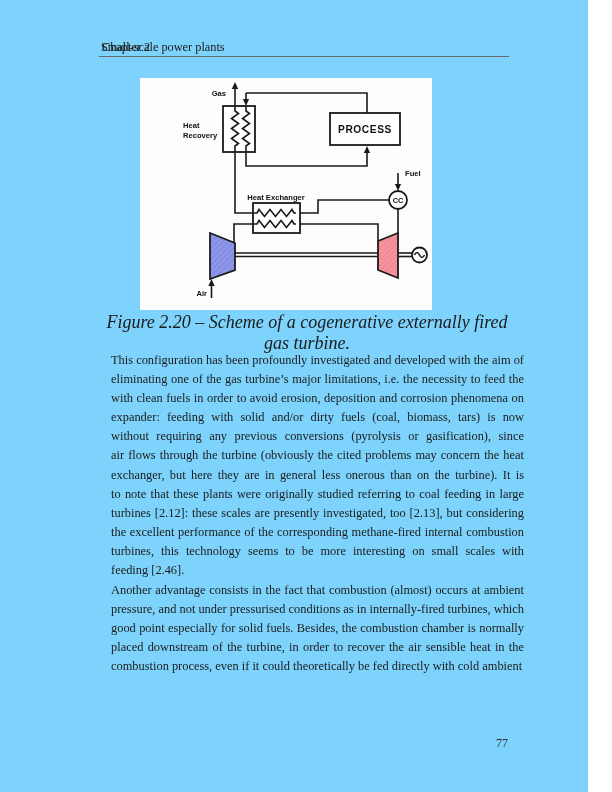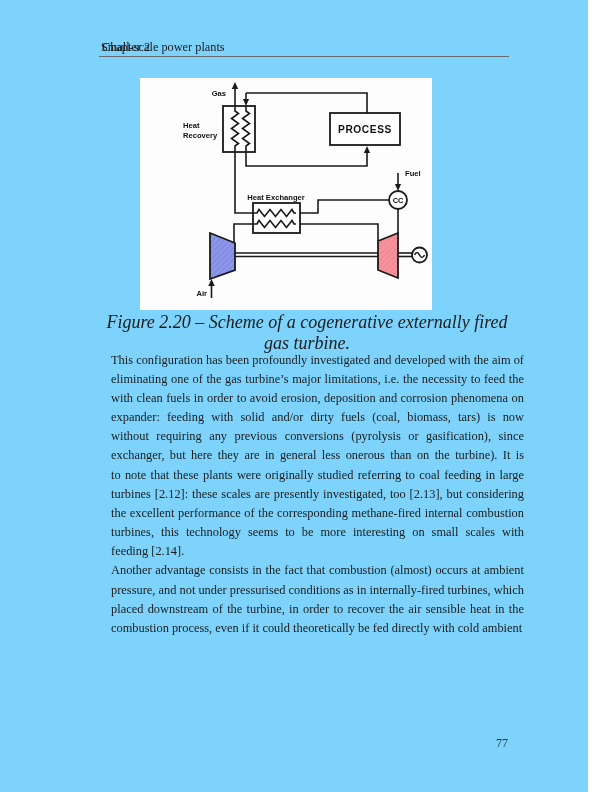--- a/index.html
+++ b/index.html
@@ -110,27 +110,29 @@
   </div>
 
   <div class="caption">Figure 2.20 – Scheme of a cogenerative externally fired gas turbine.</div>
 
   <div class="bodytext">
     <div class="bline">This configuration has been profoundly investigated and developed with the aim of</div>
     <div class="bline">eliminating one of the gas turbine’s major limitations, i.e. the necessity to feed the plant</div>
     <div class="bline">with clean fuels in order to avoid erosion, deposition and corrosion phenomena on the</div>
     <div class="bline">expander: feeding with solid and/or dirty fuels (coal, biomass, tars) is now accepted,</div>
     <div class="bline">without requiring any previous conversions (pyrolysis or gasification), since exclusively</div>
+    <div class="bline">air flows through the turbine (obviously the cited problems may concern the heat</div>
     <div class="bline">exchanger, but here they are in general less onerous than on the turbine). It is important</div>
     <div class="bline">to note that these plants were originally studied referring to coal feeding in large scale</div>
     <div class="bline">turbines [2.12]: these scales are presently investigated, too [2.13], but considering also</div>
     <div class="bline">the excellent performance of the corresponding methane-fired internal combustion</div>
     <div class="bline">turbines, this technology seems to be more interesting on small scales with biomass</div>
-    <div class="bline last">feeding [2.14].</div>
+    <div class="bline last">feeding [2.46].</div>
     <div class="bline">Another advantage consists in the fact that combustion (almost) occurs at ambient</div>
     <div class="bline">pressure, and not under pressurised conditions as in internally-fired turbines, which is a</div>
+    <div class="bline">good point especially for solid fuels. Besides, the combustion chamber is normally</div>
     <div class="bline">placed downstream of the turbine, in order to recover the air sensible heat in the</div>
     <div class="bline last">combustion process, even if it could theoretically be fed directly with cold ambient air.</div>
   </div>
 
   <div class="pagenum">77</div>
 
 </div>
 
 </body></html>

